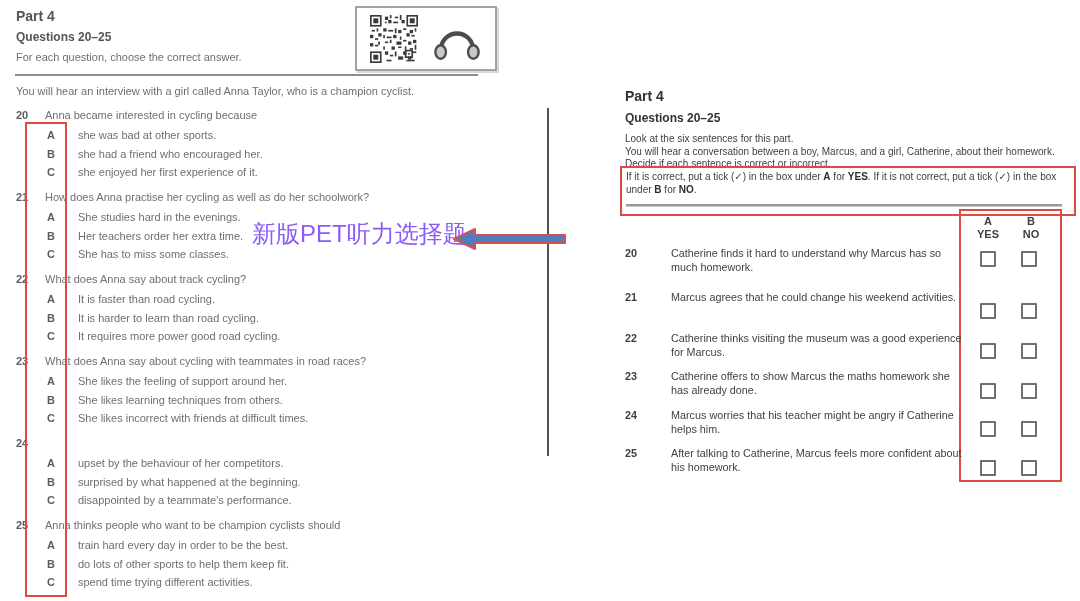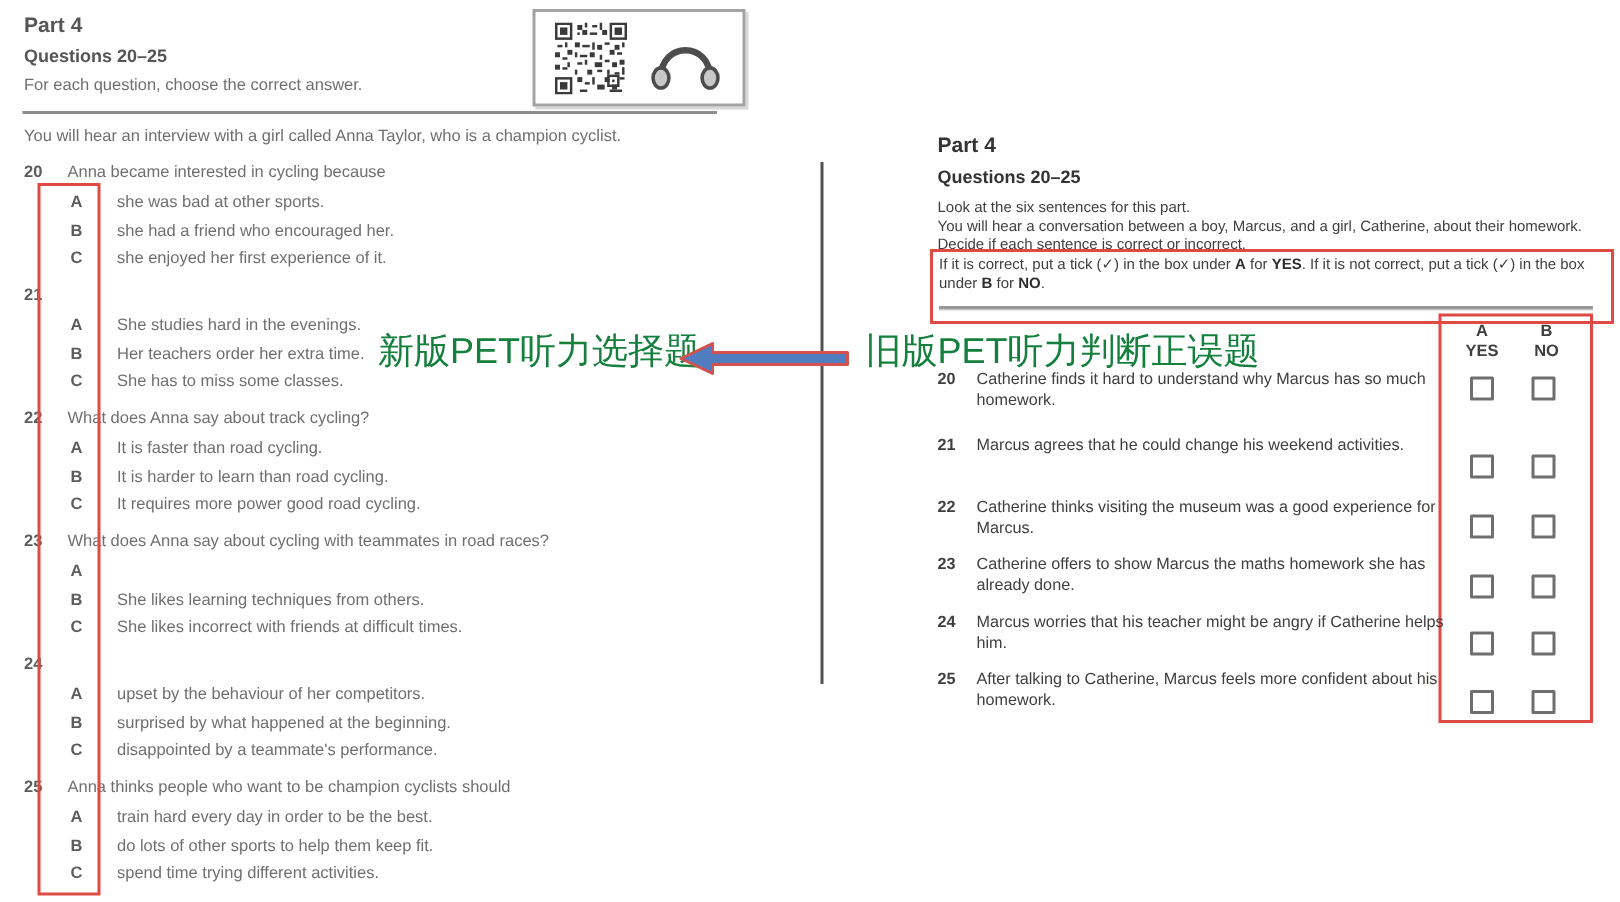--- a/index.html
+++ b/index.html
@@ -20,42 +20,42 @@
   .lq{position:absolute;left:16px;width:512px;font-size:11px;}
   .lq .row{display:flex;align-items:flex-start;line-height:14px;}
   .lq .stem{margin-bottom:6px;}
   .lq .num{width:29px;flex:none;}
   .lq .opt{height:18.7px;}
   .lq .sp{width:31px;flex:none;}
   .lq .letter{width:31px;flex:none;}
   #l-redbox{position:absolute;left:25px;top:122px;width:38px;height:471px;border:2px solid #df4b44;}
   
   #divider{position:absolute;left:547px;top:108px;width:2px;height:348px;background:#525252;}
-  .anno{position:absolute;top:218px;font-size:24px;color:#15803d;white-space:nowrap;}
+  .anno{position:absolute;top:218px;font-size:24px;color:#8b5cf6;white-space:nowrap;}
   #anno-new{left:252px;}
   #anno-old{left:577px;}
   #arrow{position:absolute;left:450px;top:226px;}
   
   .rtext{color:#3f3f3f;}
   #r-part{position:absolute;left:625px;top:88px;font-size:14px;font-weight:bold;color:#333;}
   #r-range{position:absolute;left:625px;top:111px;font-size:12px;font-weight:bold;color:#333;}
   .r-intro{position:absolute;left:625px;font-size:10px;line-height:12px;white-space:nowrap;}
   #r-redbox{position:absolute;left:620px;top:166px;width:452px;height:46px;border:2px solid #df4b44;}
   #r-boxtext{position:absolute;left:626px;top:170px;width:440px;font-size:10px;line-height:13px;color:#3f3f3f;}
   #r-boxtext b{color:#2e2e2e;}
   #r-boxrule{position:absolute;left:626px;top:204px;width:436px;height:3px;
     border-top:2px solid #9a9a9a;border-bottom:1px solid #c9c9c9;box-sizing:border-box;}
   .colhead{position:absolute;top:215px;width:34px;text-align:center;font-size:11px;font-weight:bold;
     line-height:13px;color:#3f3f3f;}
   #colhead-a{left:971px;}
   #colhead-b{left:1014px;}
   #cb-redbox{position:absolute;left:959px;top:209px;width:99px;height:269px;border:2px solid #df4b44;}
   .rq{position:absolute;left:625px;width:345px;display:flex;font-size:10.8px;line-height:13.5px;color:#3f3f3f;}
   .rq .num{width:26px;flex:none;font-weight:bold;}
-  .rq .text{width:315px;}
+  .rq .text{width:315px;margin-left:20px;}
   .cbrow{position:absolute;left:980px;width:57px;display:flex;justify-content:space-between;}
   .cb{width:12px;height:12px;border:2px solid #6f6f6f;border-radius:1px;background:#fff;}
 </style>
 </head>
 <body>
 
 <div id="screenshot">
 
   <div>
     <div id="l-part">Part 4</div>
@@ -162,20 +162,21 @@
       <div class="row opt">
           <span class="sp"></span>
           <span class="letter lbold">C</span>
           <span>she enjoyed her first experience of it.</span>
         </div>
     </div>
 
     <div class="lq ltext" style="top:190px">
       <div class="row stem">
           <span class="num lbold">21</span>
+          <span>How does Anna practise her cycling as well as do her schoolwork?</span>
         </div>
       <div class="row opt">
           <span class="sp"></span>
           <span class="letter lbold">A</span>
           <span>She studies hard in the evenings.</span>
         </div>
       <div class="row opt">
           <span class="sp"></span>
           <span class="letter lbold">B</span>
           <span>Her teachers order her extra time.</span>
@@ -210,20 +211,21 @@
     </div>
 
     <div class="lq ltext" style="top:354px">
       <div class="row stem">
           <span class="num lbold">23</span>
           <span>What does Anna say about cycling with teammates in road races?</span>
         </div>
       <div class="row opt">
           <span class="sp"></span>
           <span class="letter lbold">A</span>
+          <span>She likes the feeling of support around her.</span>
         </div>
       <div class="row opt">
           <span class="sp"></span>
           <span class="letter lbold">B</span>
           <span>She likes learning techniques from others.</span>
         </div>
       <div class="row opt">
           <span class="sp"></span>
           <span class="letter lbold">C</span>
           <span>She likes incorrect with friends at difficult times.</span>
@@ -274,21 +276,20 @@
     </div>
 
     <div id="l-redbox"></div>
   </div>
 
   <div id="divider"></div>
   <div id="anno-new" class="anno">新版PET听力选择题</div>
   <svg id="arrow" width="120" height="26" viewBox="0 0 120 26">
     <polygon points="4,13 25,3 25,9 115,9 115,17 25,17 25,23" fill="#4f7dc0" stroke="#d4524e" stroke-width="2" stroke-linejoin="round"></polygon>
   </svg>
-  <div id="anno-old" class="anno">旧版PET听力判断正误题</div>
 
   <div>
     <div id="r-part">Part 4</div>
     <div id="r-range">Questions 20–25</div>
 
     <div class="r-intro rtext" style="top:133px">Look at the six sentences for this part.</div>
     <div class="r-intro rtext" style="top:146px">You will hear a conversation between a boy, Marcus, and a girl, Catherine, about their homework.</div>
     <div class="r-intro rtext" style="top:158px">Decide if each sentence is correct or incorrect.</div>
 
     <div id="r-redbox"></div>

